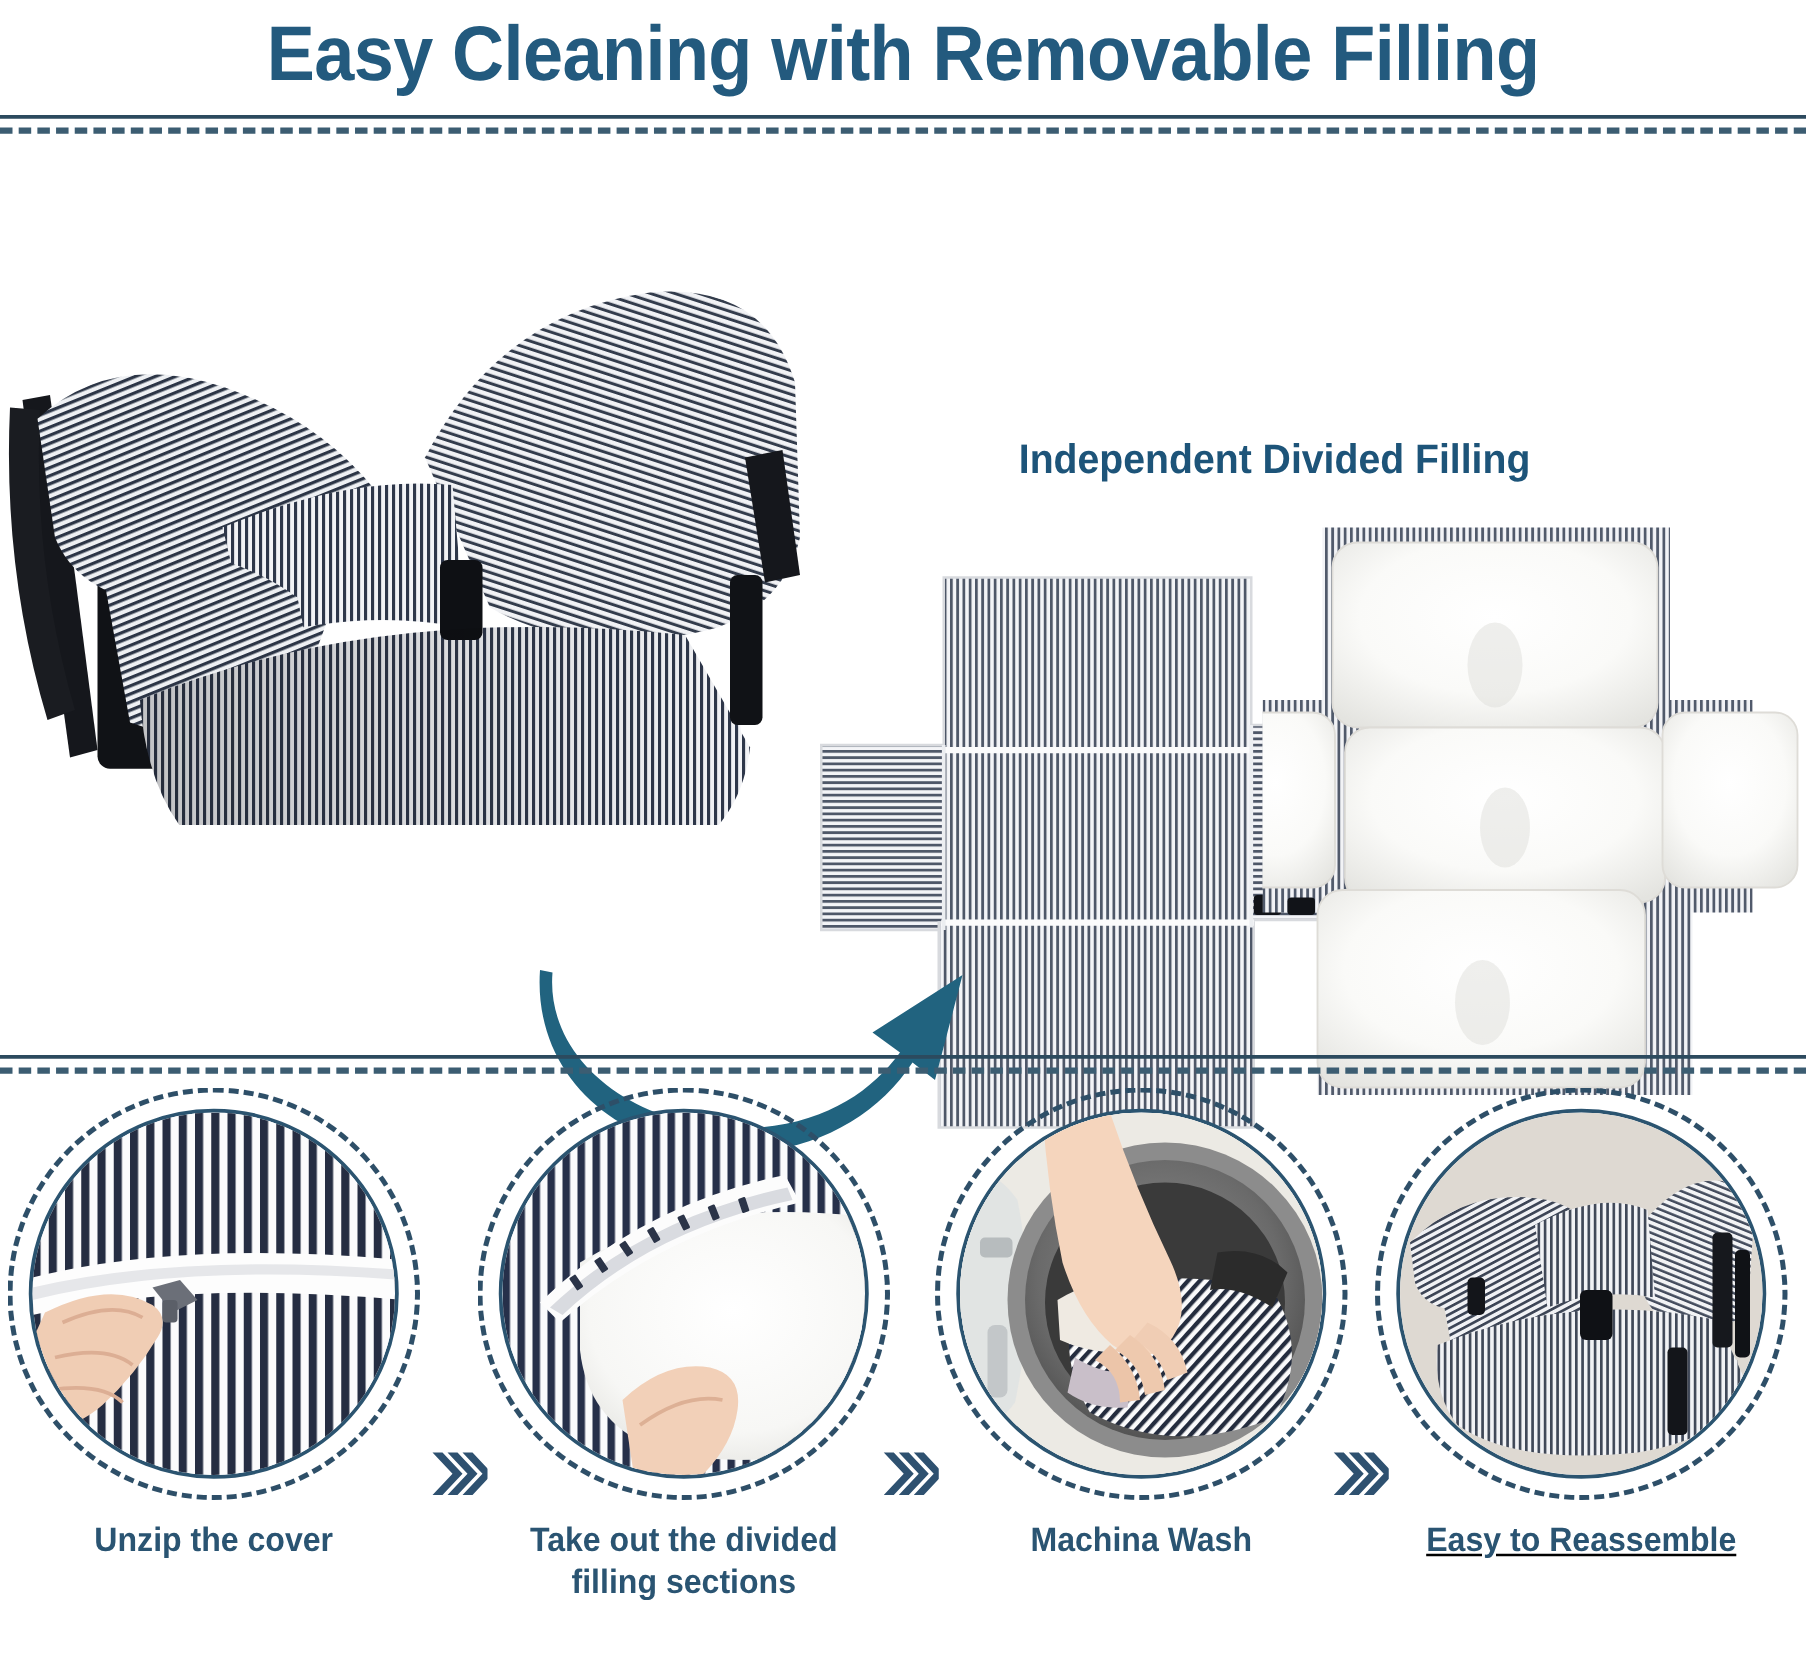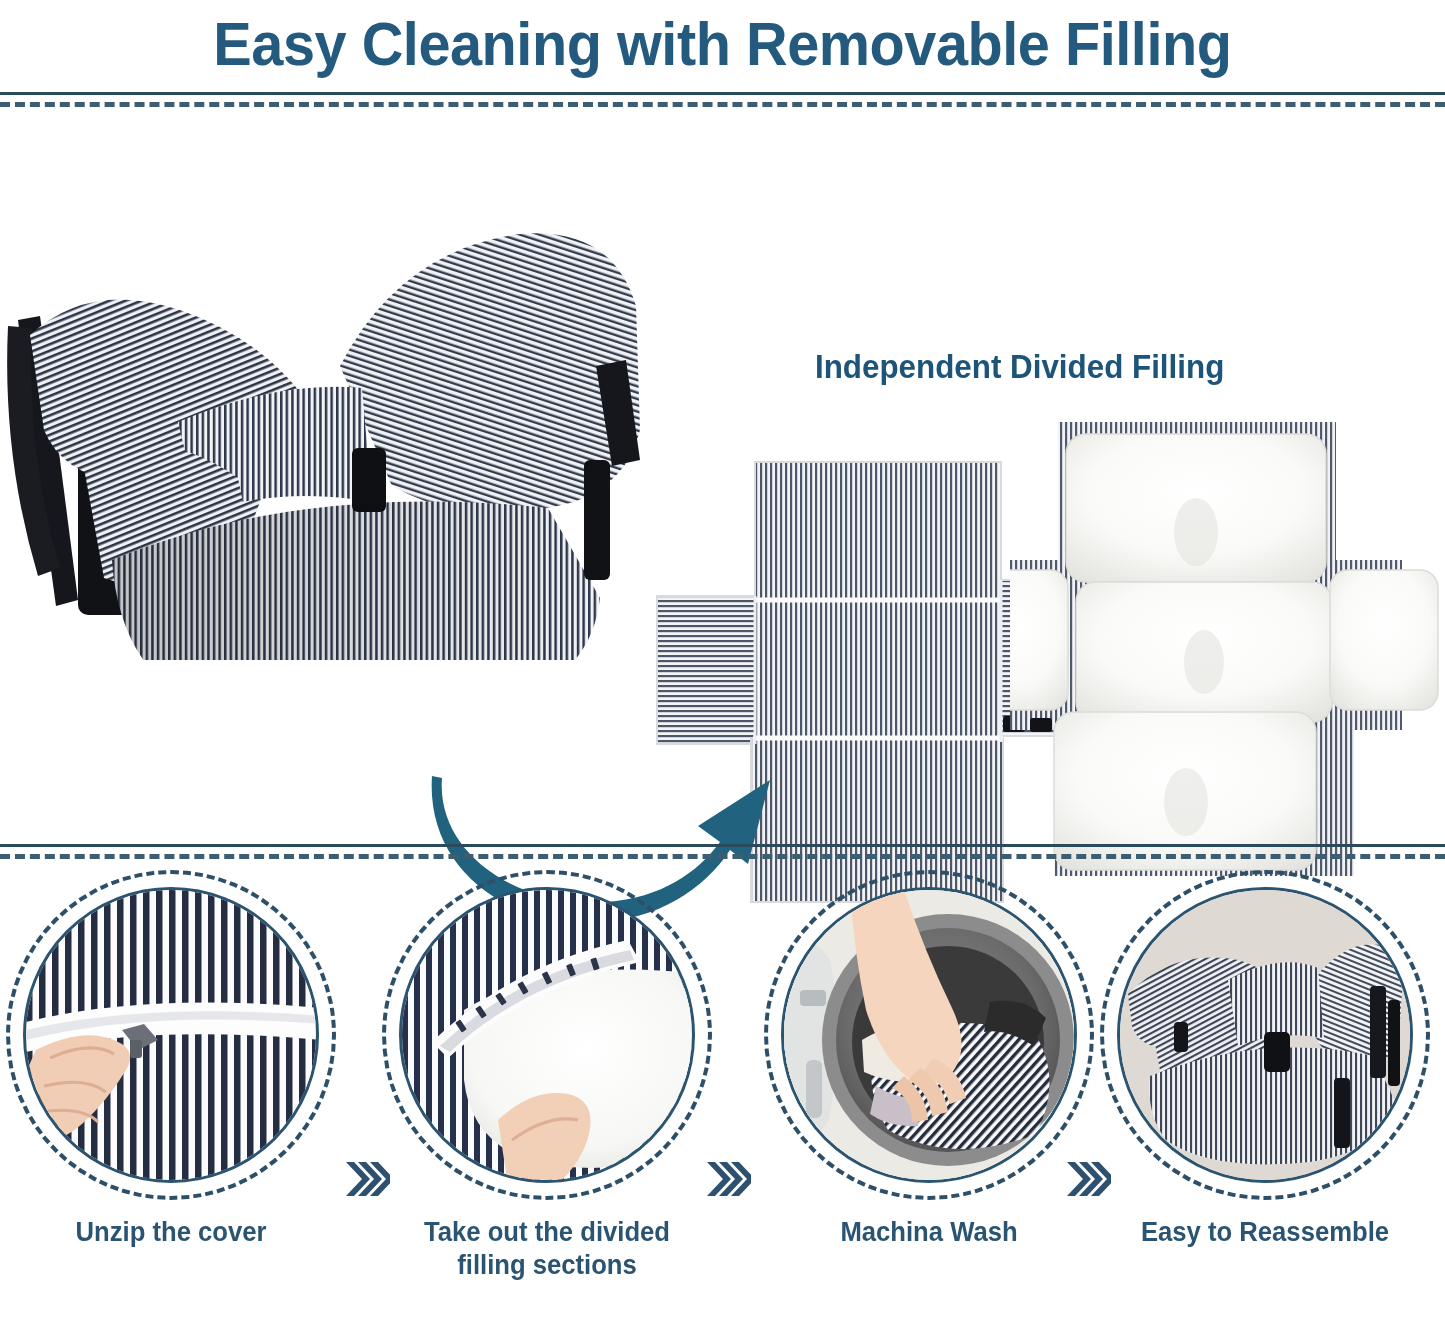--- a/index.html
+++ b/index.html
@@ -92,22 +92,22 @@
     width: 100%;
   }
 
   .step {
     position: absolute;
     width: 330px;
     top: 8px;
   }
   .step-1 { left: 6px; }
   .step-2 { left: 382px; }
-  .step-3 { left: 764px; }
-  .step-4 { left: 1100px; }
+  .step-3 { left: 748px; }
+  .step-4 { left: 1100px; text-decoration: underline; }
 
   .circle-outer {
     position: relative;
     width: 330px; height: 330px;
     border: 4px dashed #2e4f68;
     border-radius: 50%;
   }
   .circle-inner {
     position: absolute;
     left: 13px; top: 13px;

